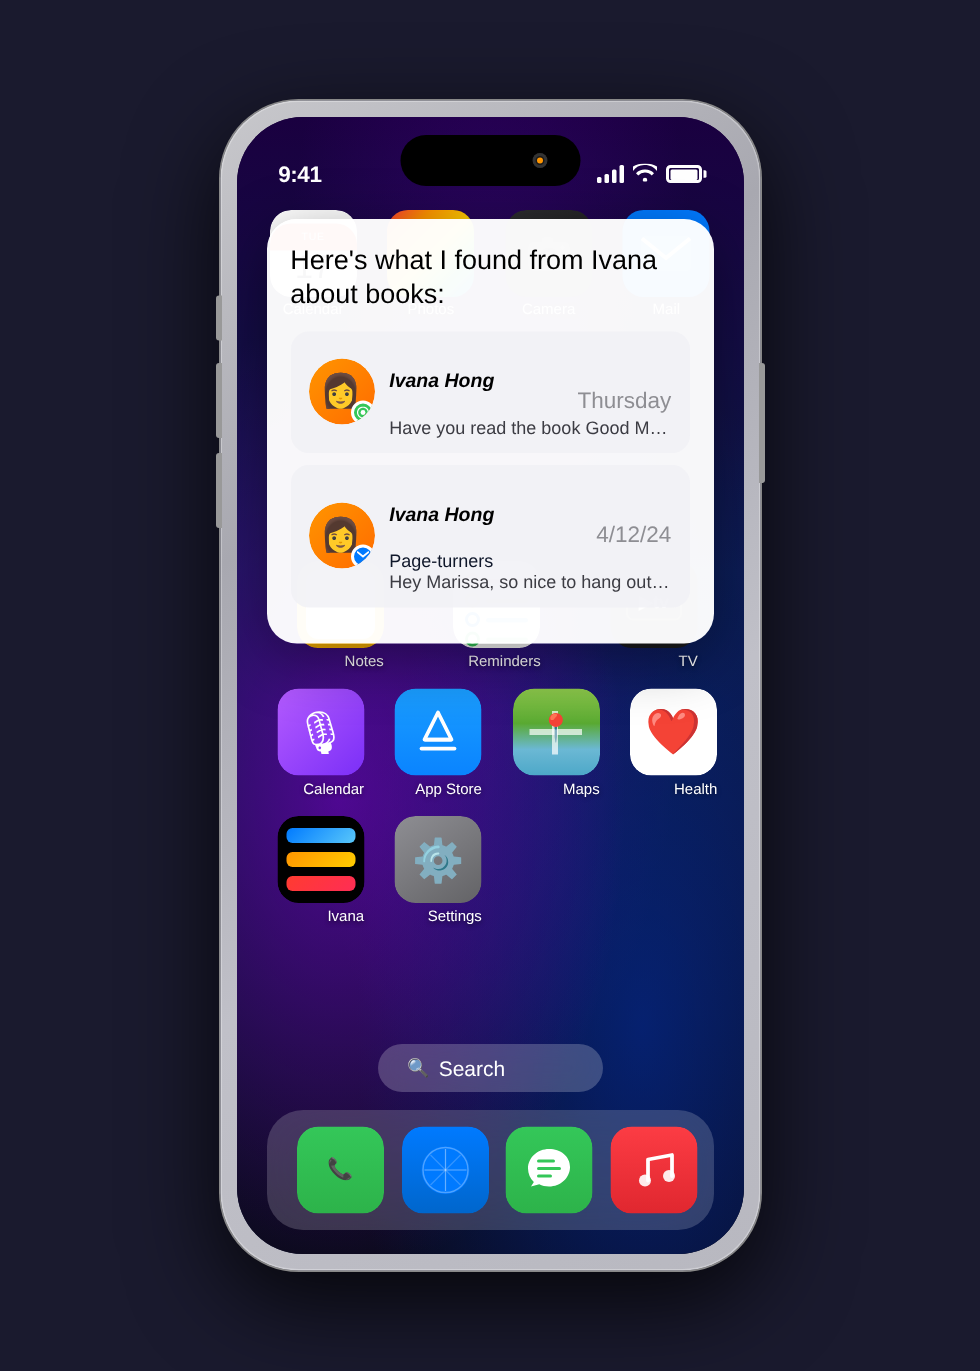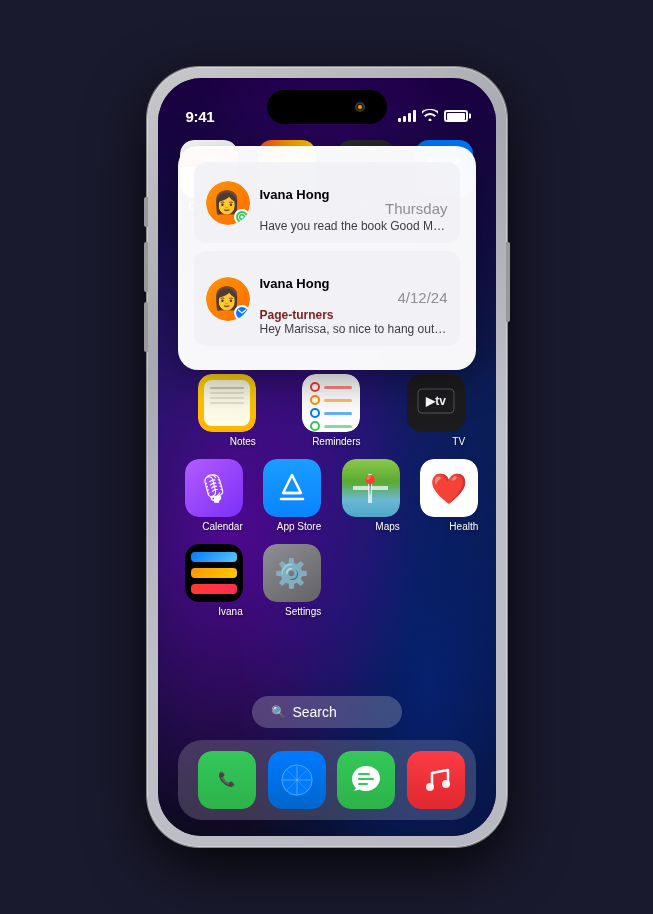--- a/index.html
+++ b/index.html
@@ -243,37 +243,38 @@
     .message-header {
       display: flex;
       justify-content: space-between;
       align-items: center;
       margin-bottom: 2px;
     }
     .message-name {
       font-size: 13px;
       font-weight: 600;
       color: #000;
+      font-style: italic;
     }
     .message-date {
       font-size: 15px;
       color: #8e8e93;
       margin-top: 28px;
     }
     .message-text {
       font-size: 12px;
       color: #3c3c43;
       white-space: nowrap;
       overflow: hidden;
       text-overflow: ellipsis;
     }
     .message-subject {
       font-size: 12px;
-      font-weight: 700;
-      color: #7f1d1d;
+      font-weight: 400;
+      color: #0f172a;
       white-space: nowrap;
       overflow: hidden;
       text-overflow: ellipsis;
     }
 
     
     .dock-row {
       position: absolute;
       bottom: 16px;
       left: 20px;
@@ -726,20 +727,21 @@
             <path d="M8 9.5a1.5 1.5 0 1 1 0 3 1.5 1.5 0 0 1 0-3zm0-3.5c1.8 0 3.4.8 4.5 2l1.5-1.5A8 8 0 0 0 8 4a8 8 0 0 0-6 2.5L3.5 8A6 6 0 0 1 8 6zm0-5C11.3 1 14.2 2.5 16 5l1.5-1.5C15.5 1 12 0 8 0S.5 1-1.5 3.5L0 5A9 9 0 0 1 8 1z"></path>
           </svg>
         </span>
         <div class="battery-icon">
           <div class="battery-fill"></div>
         </div>
       </div>
     </div>
 
     <div class="siri-card">
+      <div class="siri-title">Here's what I found from Ivana<br>about books:</div>
 
       <div class="siri-message">
         <div class="avatar">
           <div class="avatar-bg">👩</div>
           <div class="message-badge">
             <svg width="8" height="8" viewBox="0 0 10 10">
                 <path d="M5 0C2.2 0 0 2.2 0 5s2.2 5 5 5 5-2.2 5-5S7.8 0 5 0zm0 9C2.8 9 1 7.2 1 5s1.8-4 4-4 4 1.8 4 4-1.8 4-4 4z" fill="white"></path>
                 <circle cx="5" cy="5" r="2" fill="white"></circle>
               </svg>
           </div>

